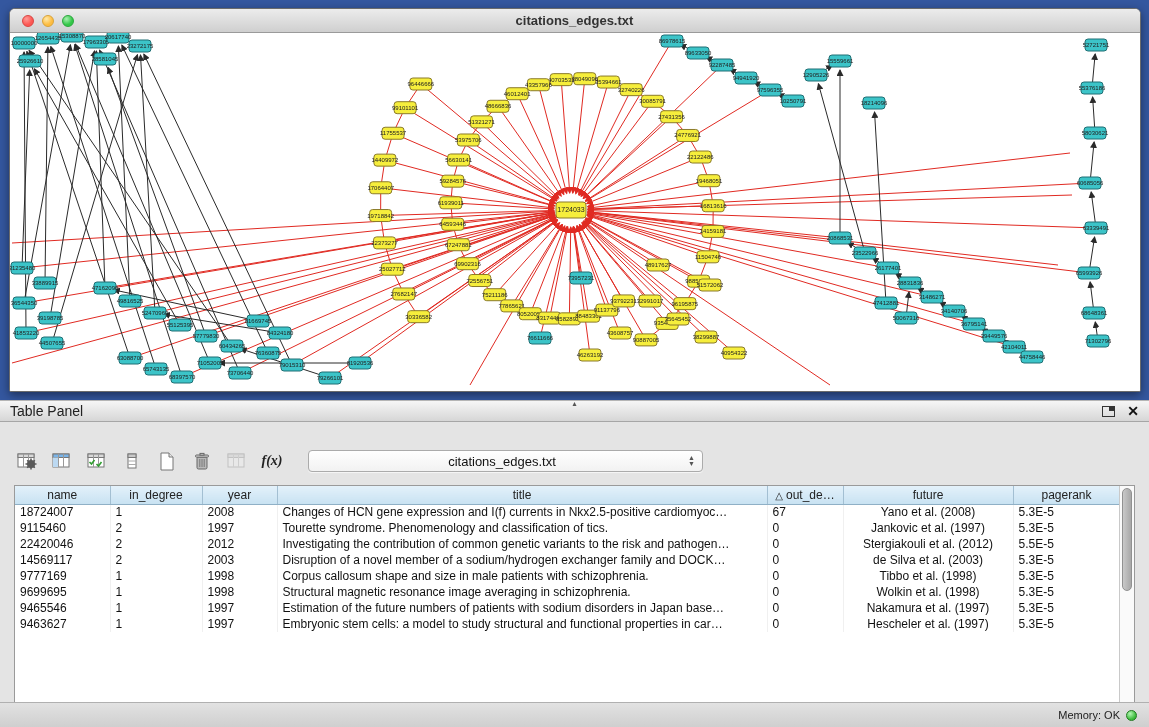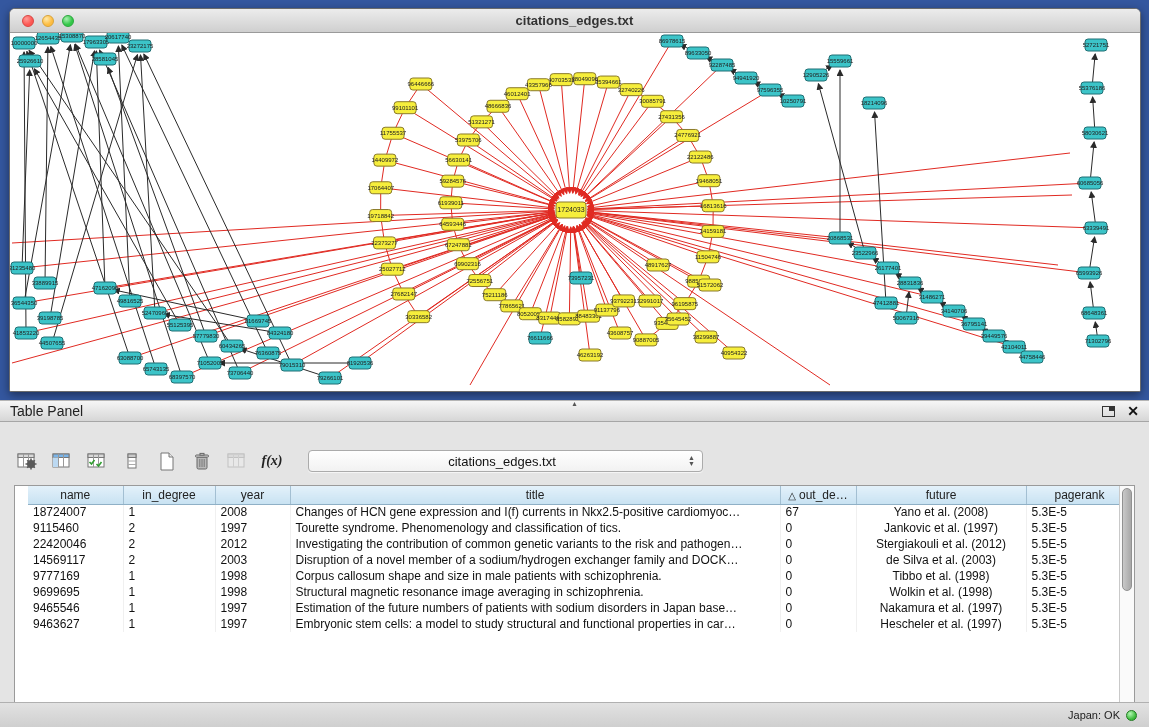--- a/index.html
+++ b/index.html
@@ -39,21 +39,21 @@
   .tbtn svg { display:block; }
   .tbtn.disabled { opacity:.45; }
   .fx { font-family:"Liberation Serif", serif; font-style:italic; font-weight:bold; font-size:14px; color:#222; }
   .combo { width:395px; height:22px; margin-left:14px; background:linear-gradient(#ffffff,#f2f2f2);
       border:1px solid #ababab; border-radius:4px; display:flex; align-items:center; padding:0 4px 0 10px;
       font-size:13px; color:#111; box-shadow:0 1px 1px rgba(255,255,255,.7); }
   .combo-label { flex:1; text-align:center; }
   .stepper { display:flex; flex-direction:column; align-items:center; justify-content:center; width:13px; }
   .stepper span { font-size:7px; line-height:6px; color:#555; }
 
-  .table-wrap { margin:0 14px; background:#fff; border:1px solid #9a9a9a; height:225px; position:relative; display:flex;padding-left:13px; }
+  .table-wrap { margin:0 14px; background:#fff; border:1px solid #9a9a9a; height:225px; position:relative; display:flex; }
   .grid { flex:1; overflow:hidden; }
   table.data { border-collapse:collapse; width:100%; table-layout:fixed; font-size:12px; color:#111; }
   table.data th { height:18px; background:linear-gradient(#e3f1fa,#c8e2f2); border-right:1px solid #a3bfd2;
       border-bottom:1px solid #8fb0c6; font-weight:normal; font-size:12px; color:#222; text-align:center;
       overflow:hidden; white-space:nowrap; }
   table.data td { height:16px; padding:0 5px; border-right:1px solid #f0f0f0; overflow:hidden; white-space:nowrap;
       text-overflow:clip; }
   .sort-tri { font-size:10px; margin-right:3px; color:#222; }
   .vscroll { width:15px; background:#fafafa; border-left:1px solid #c9c9c9; position:relative; }
   .vthumb { position:absolute; left:2px; right:2px; top:2px; height:46%; background:linear-gradient(90deg,#c9c9c9,#a8a8a8);
@@ -937,17 +937,17 @@
     </div>
 
     <div class="tabs-row">
       <div class="tab selected">Node Table</div>
       <div class="tab">Edge Table</div>
       <div class="tab">Network Table</div>
     </div>
   </div>
 
   <div class="statusbar">
-    <span class="mem-label">Japan: OK</span>
+    <span class="mem-label">Memory: OK</span>
     <span class="mem-dot"></span>
   </div>
 
 </div>
 
 </body></html>

